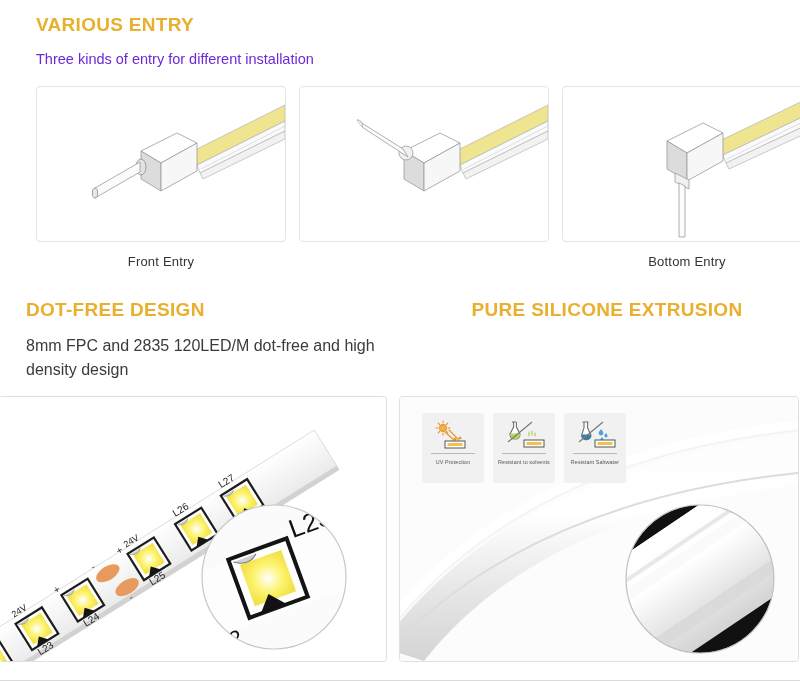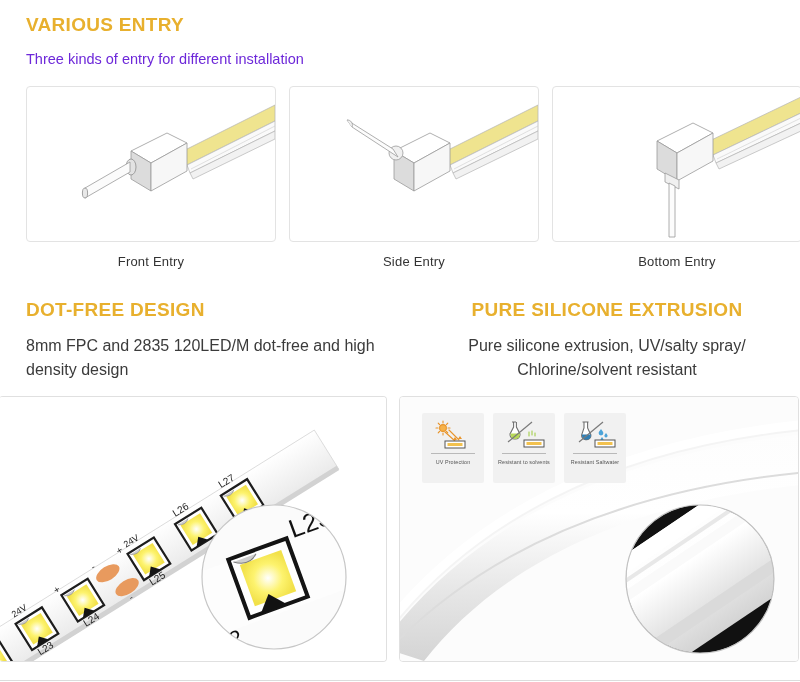--- a/index.html
+++ b/index.html
@@ -9,21 +9,21 @@
     width: 800px;
     height: 682px;
     background: #ffffff;
     font-family: "Liberation Sans", sans-serif;
     color: #333333;
     overflow: hidden;
     position: relative;
   }
 
   
-  .section-entry { padding: 14px 0 0 26px; }
+  .section-entry { padding: 14px 0 0 36px; }
 
   .heading {
     font-size: 19px;
     font-weight: bold;
     letter-spacing: 0.3px;
     color: #e8b02e;
     line-height: 1.2;
   }
 
   .subheading {
@@ -201,21 +201,20 @@
 
           <polygon points="104,64 140,46 160,56 124,76" fill="#ffffff" stroke="#9a9a9a" stroke-width="0.8"></polygon>
           <polygon points="104,64 124,76 124,104 104,92" fill="#dcdcdc" stroke="#9a9a9a" stroke-width="0.8"></polygon>
           <polygon points="124,76 160,56 160,84 124,104" fill="#f7f7f7" stroke="#9a9a9a" stroke-width="0.8"></polygon>
 
           <circle cx="106" cy="66" r="7" fill="#f0f0f0" stroke="#9a9a9a" stroke-width="0.8"></circle>
           <polygon points="103,62 108,70 62,40 57,33" fill="#fcfcfc" stroke="#9a9a9a" stroke-width="0.8"></polygon>
           <path d="M57,33 A5,5 0 0 1 62,40" fill="#f0f0f0" stroke="#9a9a9a" stroke-width="0.8"></path>
         </svg>
       </div>
-      <div class="entry-caption">Side Entry</div>
     </div>
 
     <div class="entry-col">
       <div class="entry-card">
         <svg width="248" height="154" viewBox="0 0 248 154">
           <polygon points="148,58 248,10 248,26 160,68" fill="#efe48f" stroke="#b5b5b5" stroke-width="0.7"></polygon>
           <polygon points="160,68 248,26 248,36 163,76" fill="#fafafa" stroke="#b5b5b5" stroke-width="0.7"></polygon>
           <polygon points="163,76 248,36 248,44 166,82" fill="#f2f2f2" stroke="#b5b5b5" stroke-width="0.7"></polygon>
           <line x1="164" y1="72" x2="248" y2="31" stroke="#cccccc" stroke-width="0.6"></line>
 
@@ -235,21 +234,20 @@
 
 <div class="features">
 
   <div class="feature-col">
     <div class="heading">DOT-FREE DESIGN</div>
     <div class="feature-desc">8mm FPC and 2835 120LED/M dot-free and high density design</div>
   </div>
 
   <div class="feature-col right">
     <div class="heading">PURE SILICONE EXTRUSION</div>
-    <div class="feature-desc">Pure silicone extrusion, UV/salty spray/ Chlorine/solvent resistant</div>
   </div>
 
 </div>
 
 <div class="photo-row">
 
   <div class="photo-card left">
     <svg width="390" height="266" viewBox="0 0 390 266">
       <defs>
         <linearGradient id="pcbShade" x1="0" y1="0" x2="0" y2="1">

